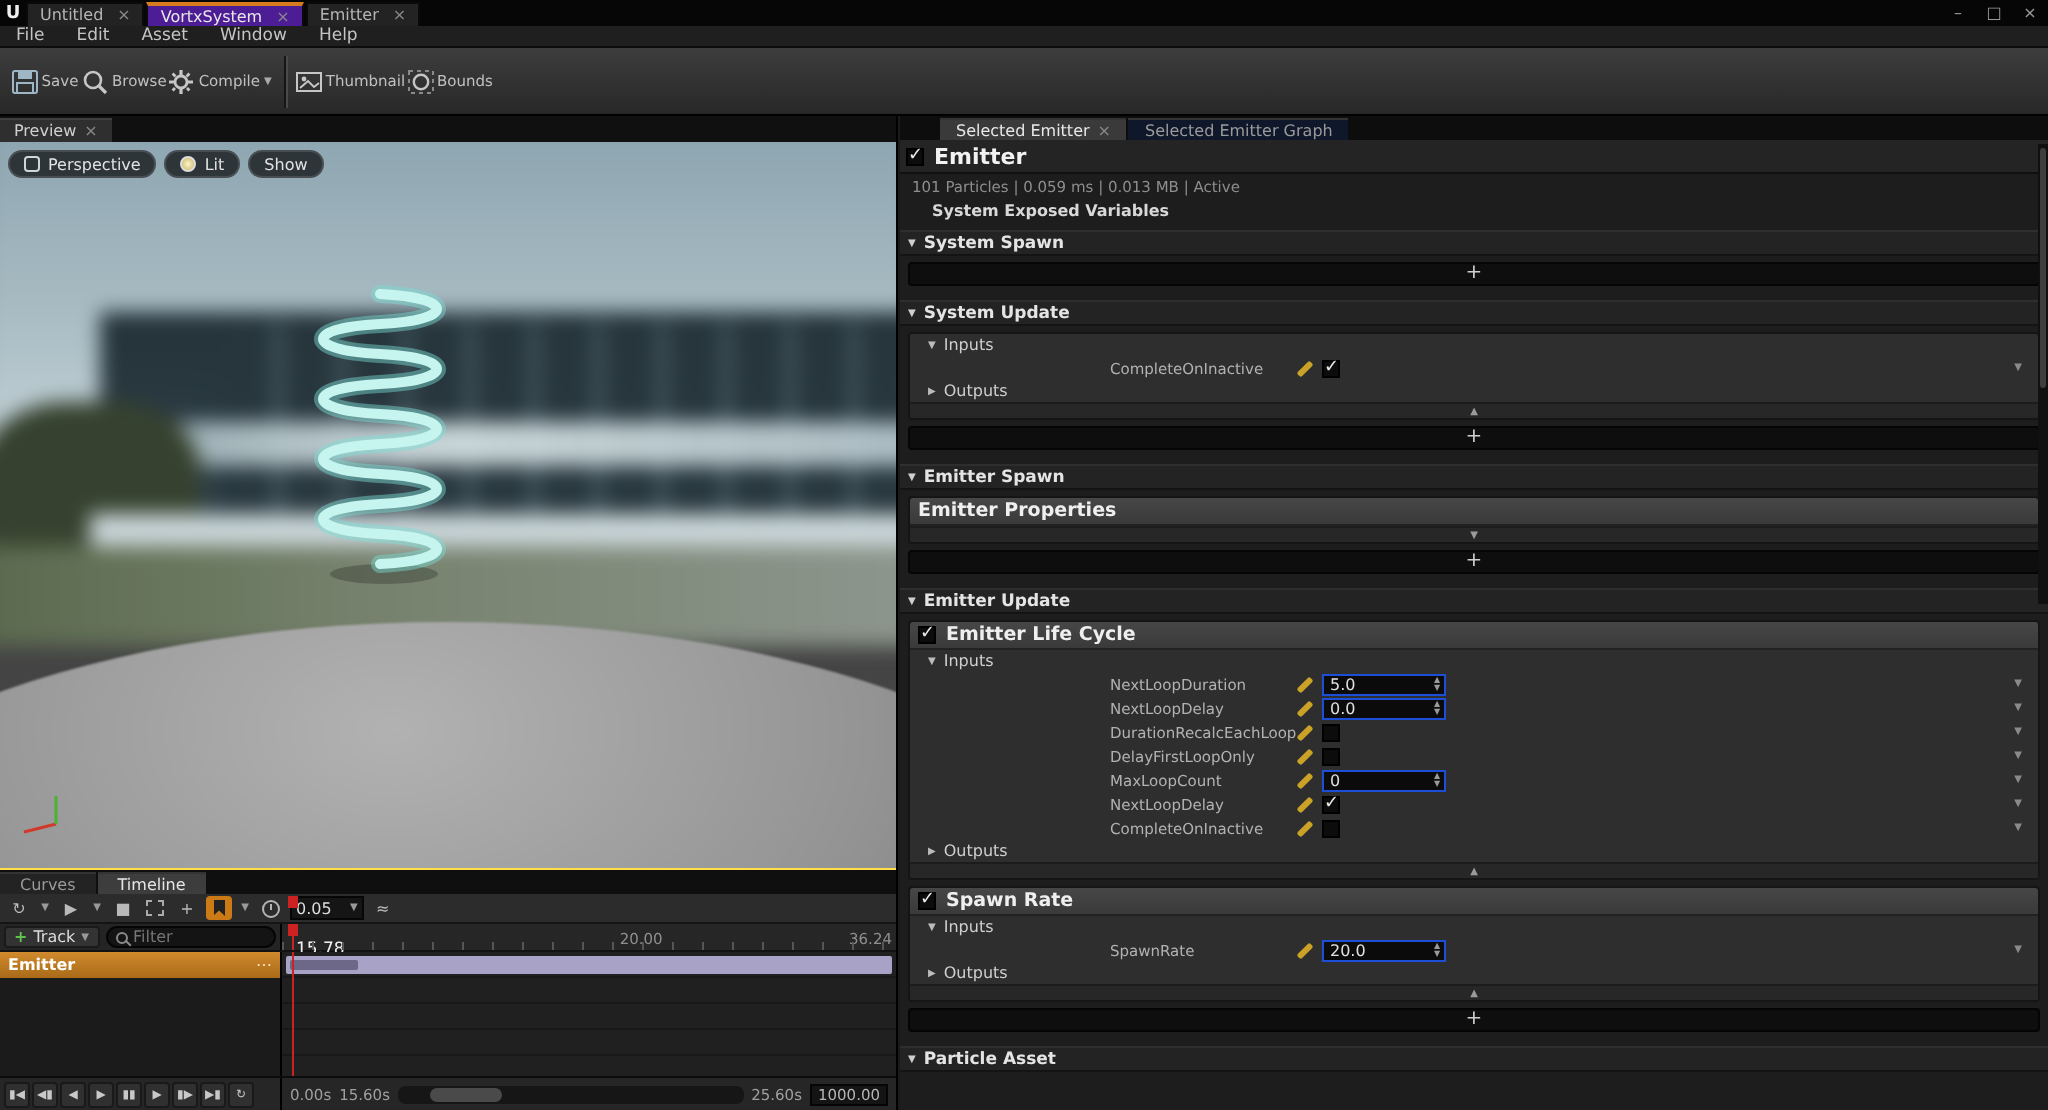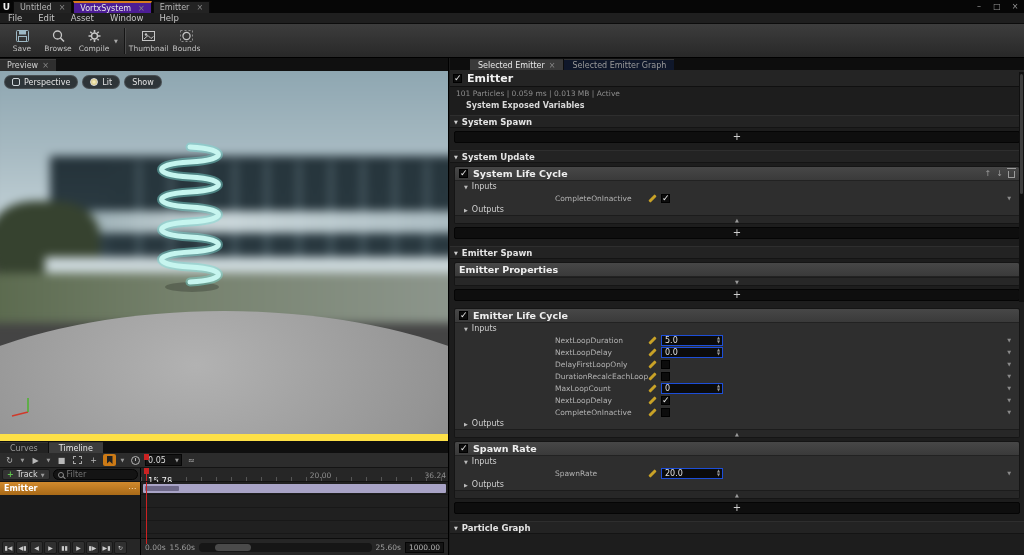--- a/index.html
+++ b/index.html
@@ -14,21 +14,21 @@
   .doc-tab .x { color:#888; font-size:8px; margin-left:3px; }
   .win-btns { margin-left:auto; display:flex; align-items:center; height:13px; }
   .win-btn { width:18px; height:13px; display:flex; align-items:center; justify-content:center; color:#9a9a9a; font-size:8px; }
 
   
   .menubar { position:absolute; top:13px; left:0; right:0; height:11px; background:#1f1f1f; display:flex; align-items:center; border-bottom:1px solid #0c0c0c; }
   .menu-item { padding:0 8px; font-size:8.5px; color:#c4c4c4; }
 
   
   .toolbar { position:absolute; top:24px; left:0; right:0; height:34px; background:linear-gradient(#3d3d3d,#282828); display:flex; align-items:center; padding-left:4px; border-bottom:1px solid #000; }
-  .tb-btn { display:flex; flex-direction:column; align-items:center; justify-content:center; min-width:36px; height:32px; gap:1px; color:#cfcfcf; }
+  .tb-btn { display:flex; align-items:center; justify-content:center; min-width:36px; height:32px; gap:1px; color:#cfcfcf; }
   .tb-btn .lbl { font-size:7.5px; color:#c0c0c0; }
   .tb-sep { width:1px; height:26px; background:#151515; margin:0 4px; box-shadow:1px 0 0 #4a4a4a; }
   .tb-caret { font-size:5px; color:#aaa; margin:0 2px; align-self:center; }
 
   
   .left-panel { position:absolute; top:58px; left:0; width:449px; bottom:0; background:#161616; border-right:1px solid #000; }
   .right-panel { position:absolute; top:58px; left:450px; right:0; bottom:0; background:#141414; }
 
   
   .pv-tabrow { position:absolute; top:0; left:0; right:0; height:13px; background:#101010; display:flex; align-items:flex-end; }
@@ -47,21 +47,21 @@
   .grass { position:absolute; top:212px; left:0; right:0; height:50px; background:linear-gradient(90deg,#5b6a4e,#75816c 40%,#8d968d); }
   .floor-disc { position:absolute; top:240px; left:-28%; width:156%; height:300px; border-radius:50%; background:radial-gradient(ellipse at 46% 18%,#b2b2b2,#949494 45%,#747474 80%); filter:blur(.6px); }
   .spiral-svg { position:absolute; inset:0; }
   .vp-overlay { position:absolute; top:4px; left:4px; display:flex; gap:4px; }
   .vp-pill { display:flex; align-items:center; gap:4px; height:14px; padding:0 7px; background:rgba(18,20,22,.78); border:1px solid rgba(90,95,100,.6); border-radius:8px; color:#e2e2e2; font-size:8px; }
   .vp-ico { width:8px; height:8px; border:1px solid #cfd6da; border-radius:2px; }
   .vp-ico.bulb { border-radius:50%; background:radial-gradient(#fdf6cf,#c9b25a); border-color:#ddd; }
   .gizmo { position:absolute; left:8px; bottom:14px; }
 
   
-  .timeline { position:absolute; left:0; right:0; bottom:0; height:121px; background:#1d1d1d; border-top:7px solid #fde047; }
+  .timeline { position:absolute; left:0; right:0; bottom:0; height:121px; background:#1d1d1d; border-top:1px solid #fde047; }
   .tl-tabs { display:flex; height:12px; background:#0f0f0f; align-items:flex-end; }
   .tl-tab { height:11px; padding:0 10px; display:flex; align-items:center; font-size:8px; background:#232323; color:#9a9a9a; margin-right:1px; border-top:1px solid #333; }
   .tl-tab.active { background:#3d3d3d; color:#e6e6e6; }
   .tl-toolbar { height:15px; background:#2c2c2c; border-bottom:1px solid #141414; display:flex; align-items:center; gap:3px; padding:0 3px; }
   .tl-ico { min-width:13px; height:12px; display:flex; align-items:center; justify-content:center; color:#b9b9b9; font-size:8px; background:#2c2c2c; border-radius:2px; }
   .tl-ico.small-caret { min-width:7px; font-size:5px; color:#999; }
   .tl-ico.autokey { background:#cc7a16; color:#222; }
   .bookmark { width:6px; height:8px; background:#222; clip-path:polygon(0 0,100% 0,100% 100%,50% 65%,0 100%); }
   .marquee { width:9px; height:8px; border:1px dashed #aaa; }
   .clock { width:9px; height:9px; border:1px solid #b5b5b5; border-radius:50%; position:relative; }
@@ -391,29 +391,20 @@
         <span class="t">System Spawn</span>
       </div>
       <div class="plus-bar">+</div>
 
       <div class="section-head">
         <span class="tri">▼</span>
         <span class="t">System Update</span>
       </div>
 
       <div class="module">
-        <div class="mod-head">
-          <span class="checkbox checked"></span>
-          <span class="t">System Life Cycle</span>
-          <span class="right">
-            <span>↑</span>
-            <span>↓</span>
-            <span class="trash"></span>
-          </span>
-        </div>
         <div class="io-row">
           <span class="tri">▼</span>
           <span class="t">Inputs</span>
         </div>
         <div class="prow">
           <span class="plabel">CompleteOnInactive</span>
           <span class="pencil"></span>
           <span class="checkbox checked"></span>
           <span class="rowcaret">▼</span>
         </div>
@@ -430,20 +421,24 @@
         <span class="t">Emitter Spawn</span>
       </div>
       <div class="module">
         <div class="mod-head">
           <span class="t">Emitter Properties</span>
         </div>
         <div class="collapse-strip">▼</div>
       </div>
       <div class="plus-bar">+</div>
 
+      <div class="section-head">
+        <span class="tri">▼</span>
+        <span class="t">Emitter Update</span>
+      </div>
 
       <div class="module">
         <div class="mod-head">
           <span class="checkbox checked"></span>
           <span class="t">Emitter Life Cycle</span>
         </div>
         <div class="io-row">
           <span class="tri">▼</span>
           <span class="t">Inputs</span>
         </div>
@@ -466,27 +461,27 @@
           <span class="numwrap">
             <input value="0.0" style="">
             <span class="spin">
                 <i>▲</i>
                 <i>▼</i>
               </span>
           </span>
           <span class="rowcaret">▼</span>
         </div>
         <div class="prow">
+          <span class="plabel">DurationRecalcEachLoop</span>
+          <span class="pencil"></span>
+          <span class="checkbox"></span>
+          <span class="rowcaret">▼</span>
+        </div>
+        <div class="prow">
           <span class="plabel">DelayFirstLoopOnly</span>
-          <span class="pencil"></span>
-          <span class="checkbox"></span>
-          <span class="rowcaret">▼</span>
-        </div>
-        <div class="prow">
-          <span class="plabel">DurationRecalcEachLoop</span>
           <span class="pencil"></span>
           <span class="checkbox"></span>
           <span class="rowcaret">▼</span>
         </div>
         <div class="prow">
           <span class="plabel">MaxLoopCount</span>
           <span class="pencil"></span>
           <span class="numwrap">
             <input value="0" style="">
             <span class="spin">
@@ -540,21 +535,21 @@
         <div class="io-row">
           <span class="tri">▶</span>
           <span class="t">Outputs</span>
         </div>
         <div class="collapse-strip">▲</div>
       </div>
       <div class="plus-bar">+</div>
 
       <div class="section-head">
         <span class="tri">▼</span>
-        <span class="t">Particle Graph</span>
+        <span class="t">Particle Asset</span>
       </div>
 
     </div>
     <div class="dt-scrollbar">
         <div class="handle"></div>
       </div>
   </div>
 
 </div>
 

